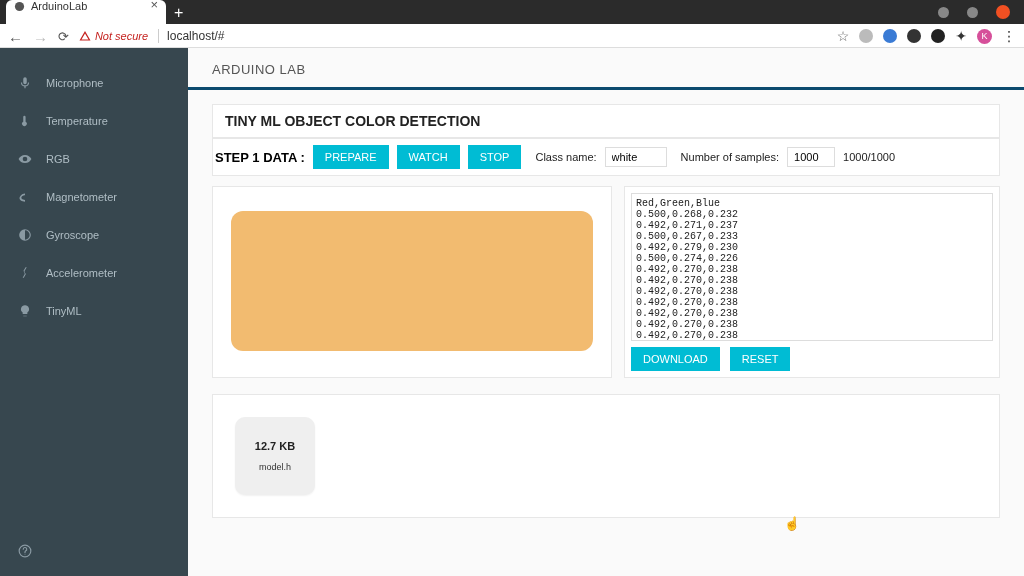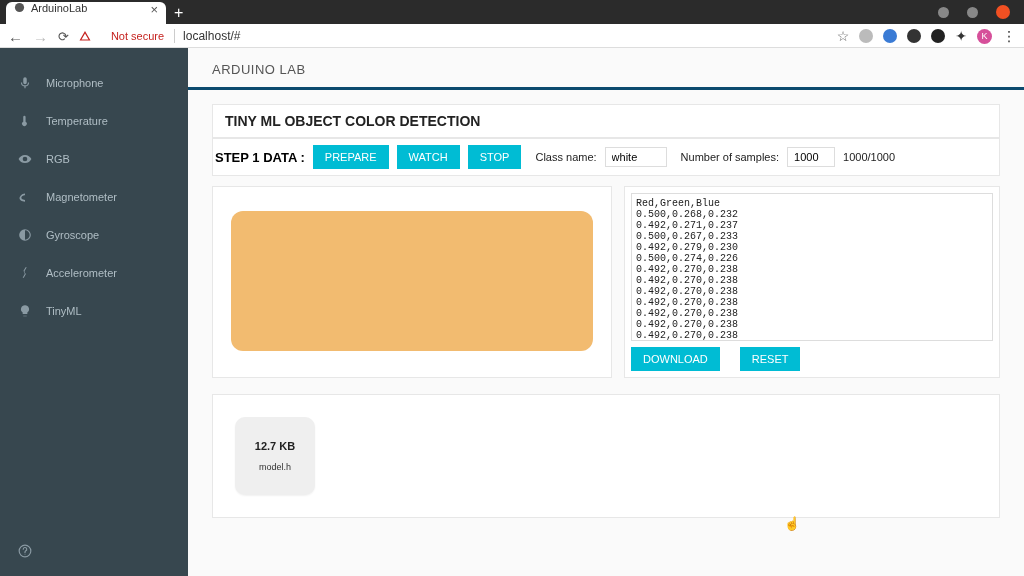--- a/index.html
+++ b/index.html
@@ -1,34 +1,34 @@
 <!DOCTYPE html>
 <html><head>
 <meta charset="utf-8">
 <style>
   * { box-sizing: border-box; margin: 0; padding: 0; }
   body { font-family: Arial, Helvetica, sans-serif; background: #fff; width: 1024px; height: 576px; overflow: hidden; }
 
   
   .chrome { width: 100%; height: 48px; background: #fff; border-bottom: 1px solid #ddd; }
   .tabbar { height: 24px; background: #2b2b2b; display: flex; align-items: flex-end; }
-  .tab { background: #fff; height: 22px; width: 160px; border-top-left-radius: 6px; border-top-right-radius: 6px; display: flex; align-items: flex-start; padding: 0 8px; font-size: 11px; color: #333; gap: 6px; margin-left: 6px; }
+  .tab { background: #fff; height: 22px; width: 160px; border-top-left-radius: 6px; border-top-right-radius: 6px; display: flex; align-items: flex-end; padding: 12px 8px; font-size: 11px; color: #333; gap: 6px; margin-left: 6px; }
   .tab svg { width: 11px; height: 11px; }
   .tab .close { margin-left: auto; font-size: 13px; color: #555; }
   .newtab { color: #fff; font-size: 16px; margin-left: 8px; margin-bottom: 2px; cursor: pointer; }
   .window-ctrls { margin-left: auto; display: flex; gap: 18px; padding-right: 14px; align-items: center; height: 100%; }
   .wc { width: 11px; height: 11px; border-radius: 50%; display: inline-block; }
   .wc.min { background: #888; }
   .wc.max { background: #888; }
   .wc.cls { background: #f25022; width: 14px; height: 14px; }
 
   .addrbar { height: 24px; display: flex; align-items: center; padding: 0 8px; gap: 10px; }
   .nav-arrow { font-size: 15px; color: #555; }
   .reload { font-size: 13px; color: #555; }
-  .notsecure { color: #c5221f; font-size: 11px; display: flex; align-items: center; gap: 20px; }
+  .notsecure { color: #c5221f; font-size: 11px; display: flex; align-items: center; gap: 4px; font-style: italic; }
   .notsecure svg { width: 12px; height: 12px; }
   .omnibox { font-size: 12px; color: #333; border-left: 1px solid #ccc; padding-left: 8px; }
   .ext-area { margin-left: auto; display: flex; gap: 10px; align-items: center; }
   .ext-ico { width: 14px; height: 14px; border-radius: 50%; }
   .star { font-size: 14px; color: #666; }
   .ext-menu { font-size: 14px; color: #333; }
   .avatar { width: 15px; height: 15px; border-radius: 50%; background: #d64f9a; color: #fff; font-size: 9px; display:flex;align-items:center;justify-content:center;}
 
   
   .app { display: flex; height: 528px; }
@@ -48,21 +48,21 @@
   .btn { background: #00bcd4; color: #fff; border: none; padding: 6px 12px; font-size: 11px; cursor: pointer; }
   .field-lbl { font-size: 11px; color: #222; margin-left: 6px; }
   .field { border: 1px solid #ddd; font-size: 11px; padding: 3px 6px; width: 62px; }
   .counter { font-size: 11px; color: #222; }
 
   .datarow { display: flex; gap: 12px; margin-bottom: 16px; }
   .swatch-box { flex: 1; background: #fff; border: 1px solid #e7e7e7; padding: 24px 18px 16px 18px; }
   .swatch { background: #f2bb70; border-radius: 12px; height: 140px; }
   .log-box { flex: 1; background: #fff; border: 1px solid #e7e7e7; padding: 6px; display: flex; flex-direction: column; }
   .log { width: 100%; height: 148px; font-family: "Courier New", monospace; font-size: 10px; resize: none; border: 1px solid #ddd; padding: 4px; overflow-y: scroll; color:#222; }
-  .log-btns { display: flex; gap: 20px; padding-top: 6px; }
+  .log-btns { display: flex; gap: 10px; padding-top: 6px; }
 
   .upload-box { background: #fff; border: 1px solid #e7e7e7; padding: 22px; min-height: 120px; display: flex; align-items: flex-start; }
   .file-card { background: #efefef; border-radius: 10px; width: 80px; height: 78px; display: flex; flex-direction: column; align-items: center; justify-content: center; gap: 10px; box-shadow: 0 1px 2px rgba(0,0,0,0.06);}
   .file-size { font-size: 11px; font-weight: bold; color: #222; }
   .file-name { font-size: 9px; color: #333; }
   .cursor-hand { position: absolute; left: 596px; top: 468px; font-size: 13px; }
 
   ::-webkit-scrollbar { width: 10px; }
   ::-webkit-scrollbar-thumb { background: #c7c7c7; border-radius: 5px; }
   ::-webkit-scrollbar-track { background: transparent; }

